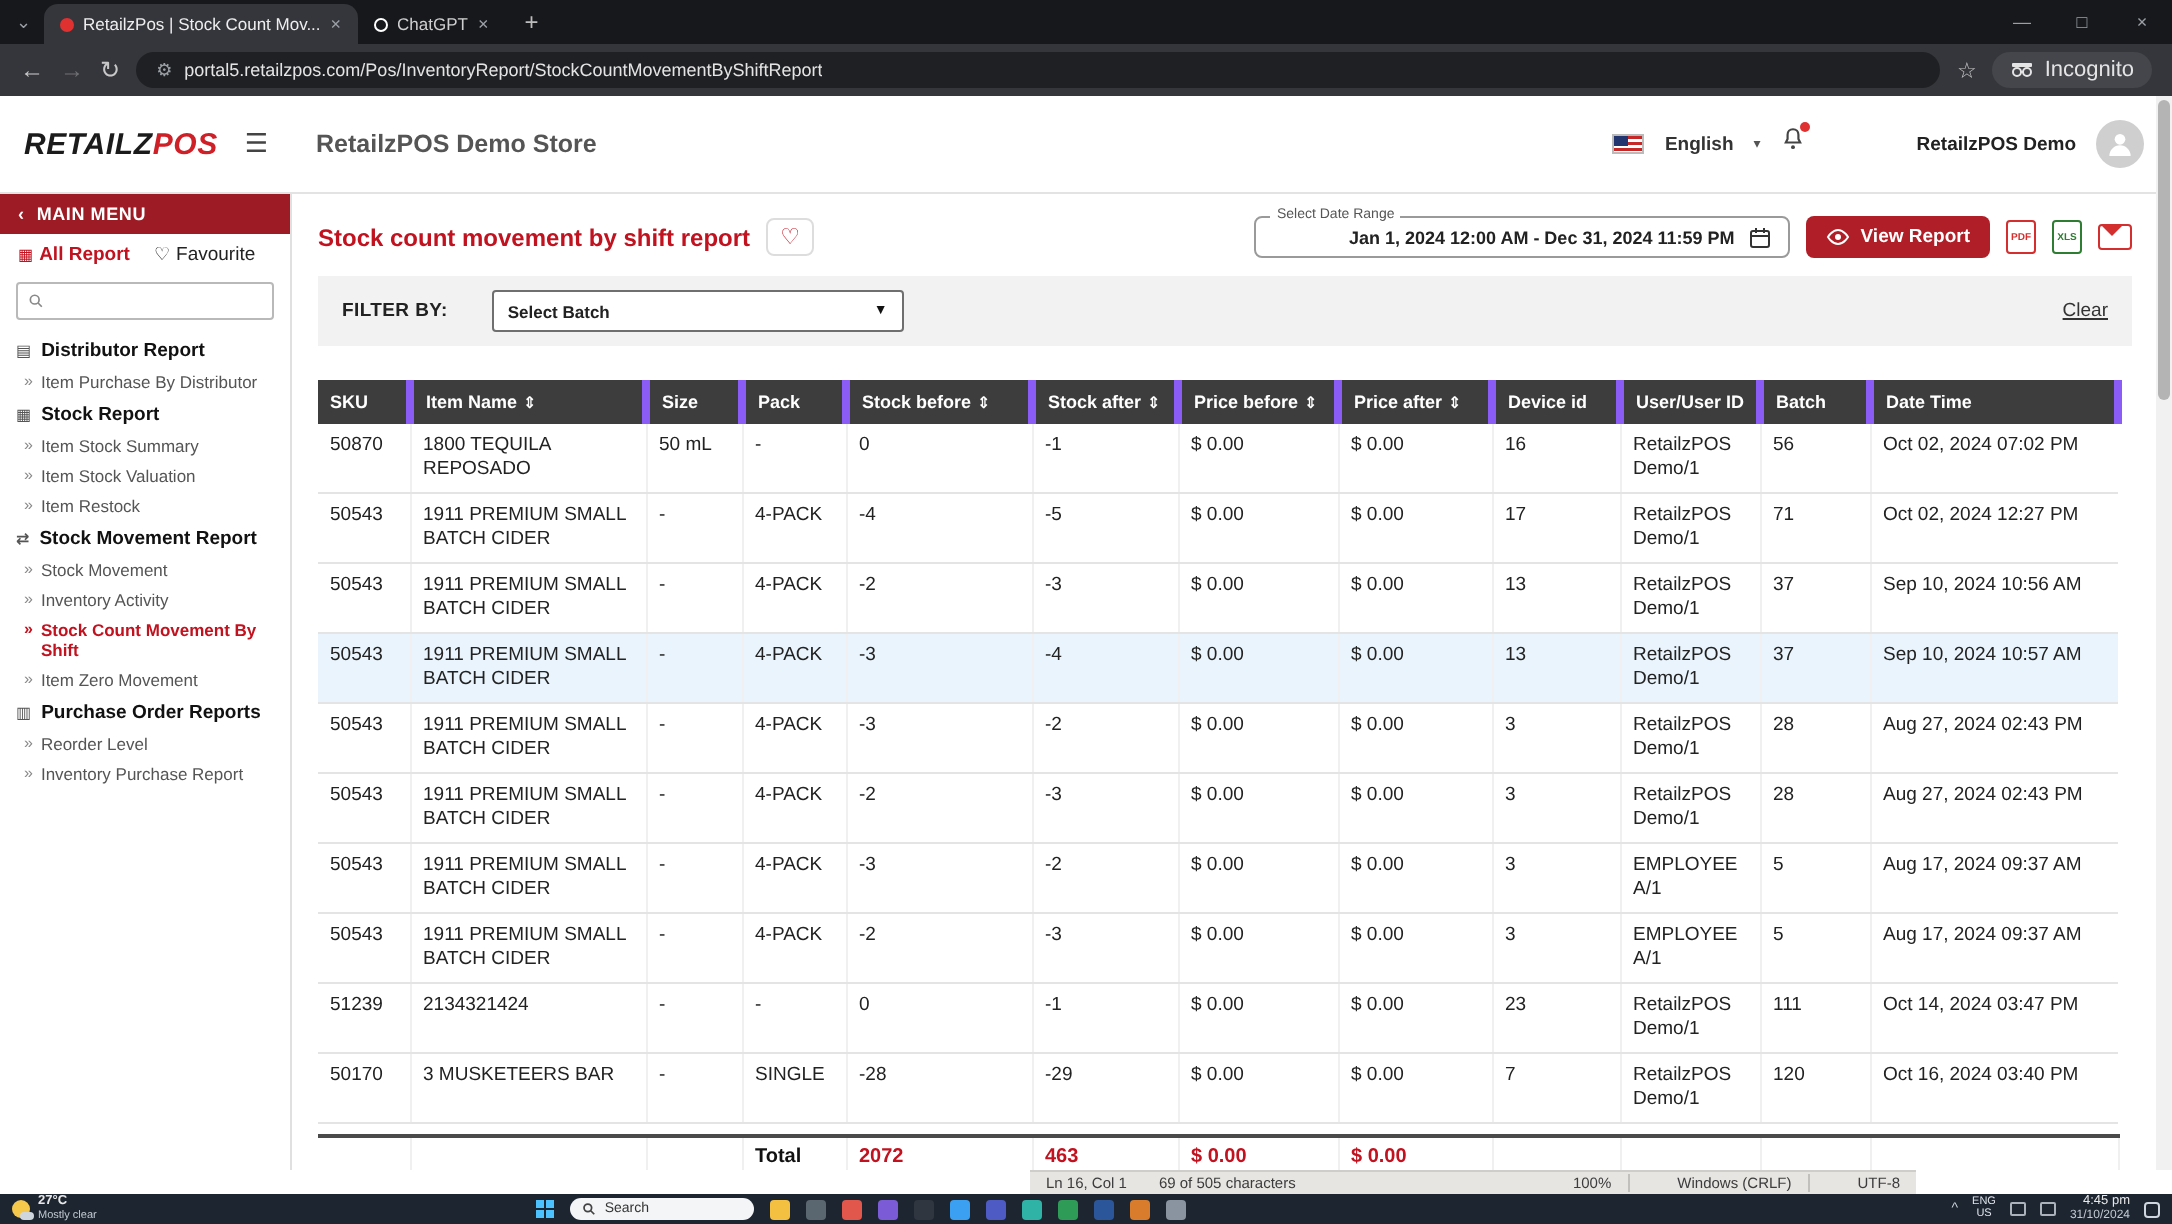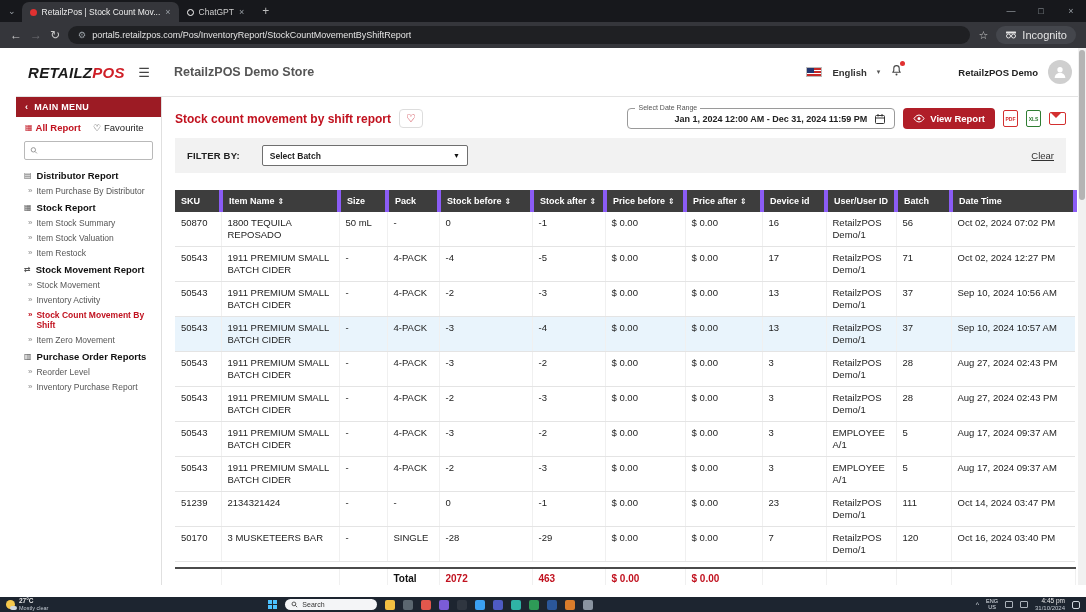--- a/index.html
+++ b/index.html
@@ -25,21 +25,21 @@
   .nav-ico.dim { color:#6f7074; }
   .urlpill { flex:1; height:18px; background:#1f2023; border-radius:9px; display:flex; align-items:center; gap:6px; padding:0 10px; }
   .urlpill .site-ico { color:#9aa0a6; font-size:9px; }
   .urlpill .url-text { color:#e4e4e4; font-size:9px; white-space:nowrap; overflow:hidden; }
   .star { color:#c8c8c8; font-size:11px; }
   .incog-chip { height:18px; background:#44464c; border-radius:9px; display:flex; align-items:center; gap:5px; padding:0 9px; }
   .incog-chip svg { display:block; }
   .incog-chip .incog-label { color:#e4e4e4; font-size:11px; }
 
   
-  .app { position:absolute; top:48px; left:16px; right:0; height:537px; background:#a3a3a3; }
+  .app { position:absolute; top:48px; left:0; right:0; height:537px; background:#a3a3a3; }
   .app-header { height:49px; display:flex; align-items:center; border-bottom:1px solid #e3e3e3; background:#fff; }
   .brand { width:146px; flex:0 0 auto; display:flex; align-items:center; justify-content:space-between; padding:0 12px 0 12px; }
   .logo { font-size:15px; font-weight:bold; font-style:italic; letter-spacing:.3px; white-space:nowrap; }
   .logo .lb { color:#1b1b1b; } .logo .lr { color:#cf1f27; }
   .hamburger { color:#444; font-size:13px; }
   .store-name { margin-left:12px; font-size:12.5px; font-weight:bold; color:#555; }
   .hdr-right { margin-left:auto; display:flex; align-items:center; gap:10px; padding-right:14px; }
   .flag { width:16px; height:10px; position:relative; background:repeating-linear-gradient(#c62828 0 1.5px,#fff 1.5px 3px); border:0.5px solid #bbb; }
   .flag::before { content:""; position:absolute; left:0; top:0; width:7px; height:5px; background:#23356f; }
   .lang { font-size:9.5px; color:#333;font-weight:bold; }
@@ -561,20 +561,32 @@
             </table>
         </div>
       </main>
     </div>
   </div>
 
   <div class="scrollbar">
       <div class="scroll-thumb"></div>
     </div>
 
+  <div class="np-strip">
+    <div class="np-inner">
+      <span>Ln 16, Col 1</span>
+      <span>69 of 505 characters</span>
+      <span class="np-spacer"></span>
+      <span>100%</span>
+      <span class="np-sep"></span>
+      <span>Windows (CRLF)</span>
+      <span class="np-sep"></span>
+      <span>UTF-8</span>
+    </div>
+  </div>
 
   <div class="taskbar">
     <div class="weather">
       <span class="weather-ico"></span>
       <span class="weather-text">
         <span class="weather-temp">27°C</span>
         <span class="weather-desc">Mostly clear</span>
       </span>
     </div>
     <span class="tb-start">

